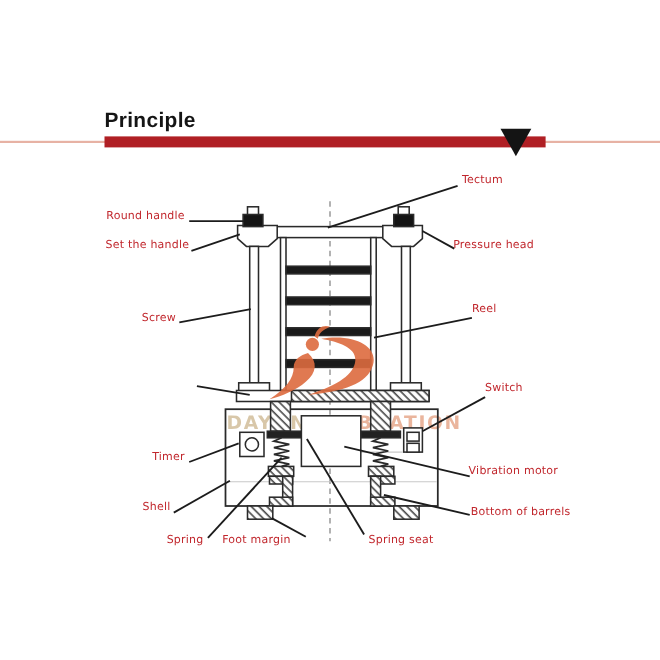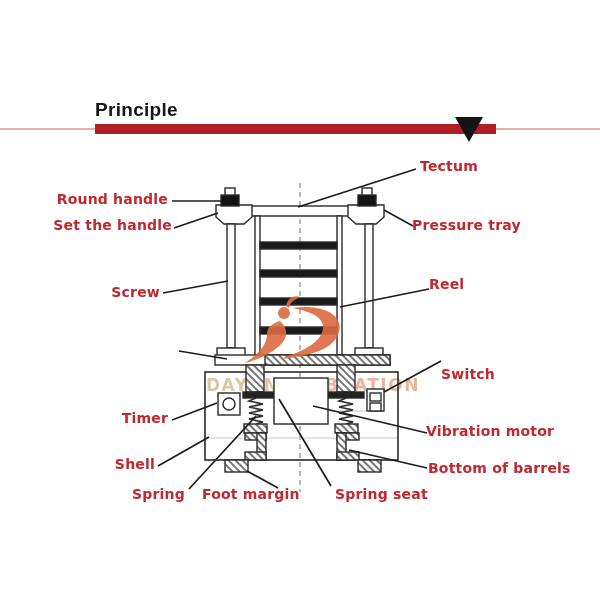--- a/index.html
+++ b/index.html
@@ -15,21 +15,21 @@
            border-top:25px solid #141414;}
   
   .wm{position:absolute;left:206px;top:375px;font-size:17px;font-weight:bold;letter-spacing:1.5px;
       white-space:nowrap;opacity:.55;z-index:1;}
   .wm .p1{color:#b99a63;}
   .wm .p2{color:#d97a4e;}
   
   .draw{position:absolute;left:0;top:0;z-index:2;}
   .logo{position:absolute;left:0;top:0;z-index:3;}
   
-  .lbl{position:absolute;color:#c1272d;font-size:14px;font-weight:bold;white-space:nowrap;
+  .lbl{position:absolute;color:#c1272d;font-size:10px;font-weight:normal;white-space:nowrap;
        z-index:4;letter-spacing:.2px;}
 </style>
 </head>
 <body>
 
 <div class="stage">
 
   <div class="hdr-thinline"></div>
   <div class="hdr-bar"></div>
   <div class="hdr-tri"></div>
@@ -138,24 +138,24 @@
       <circle cx="284" cy="313" r="6"></circle>
       <path d="M286,306 C288,297 295,295 300,297 C294,300 290,302 289,308 Z"></path>
       <path d="M280,321 C289,329 288,339 278,347 C269,355 256,360 245,363
                C260,353 267,344 267,334 C267,327 273,323 280,321 Z"></path>
     </g>
   </svg>
 
   <div class="lbl" style="left:420px;top:158px">Tectum</div>
   <div class="lbl" style="right:428px;top:217px">Set the handle</div>
   <div class="lbl" style="right:432px;top:191px">Round handle</div>
-  <div class="lbl" style="left:412px;top:217px">Pressure tray</div>
+  <div class="lbl" style="left:412px;top:217px">Pressure head</div>
   <div class="lbl" style="right:440px;top:284px">Screw</div>
   <div class="lbl" style="left:429px;top:276px">Reel</div>
-  <div class="lbl" style="left:441px;top:366px">Switch</div>
+  <div class="lbl" style="left:441px;top:347px">Switch</div>
   <div class="lbl" style="right:432px;top:410px">Timer</div>
   <div class="lbl" style="left:426px;top:423px">Vibration motor</div>
   <div class="lbl" style="right:445px;top:456px">Shell</div>
   <div class="lbl" style="left:428px;top:460px">Bottom of barrels</div>
   <div class="lbl" style="right:415px;top:486px">Spring</div>
   <div class="lbl" style="left:202px;top:486px">Foot margin</div>
   <div class="lbl" style="left:335px;top:486px">Spring seat</div>
 
 </div>
 

